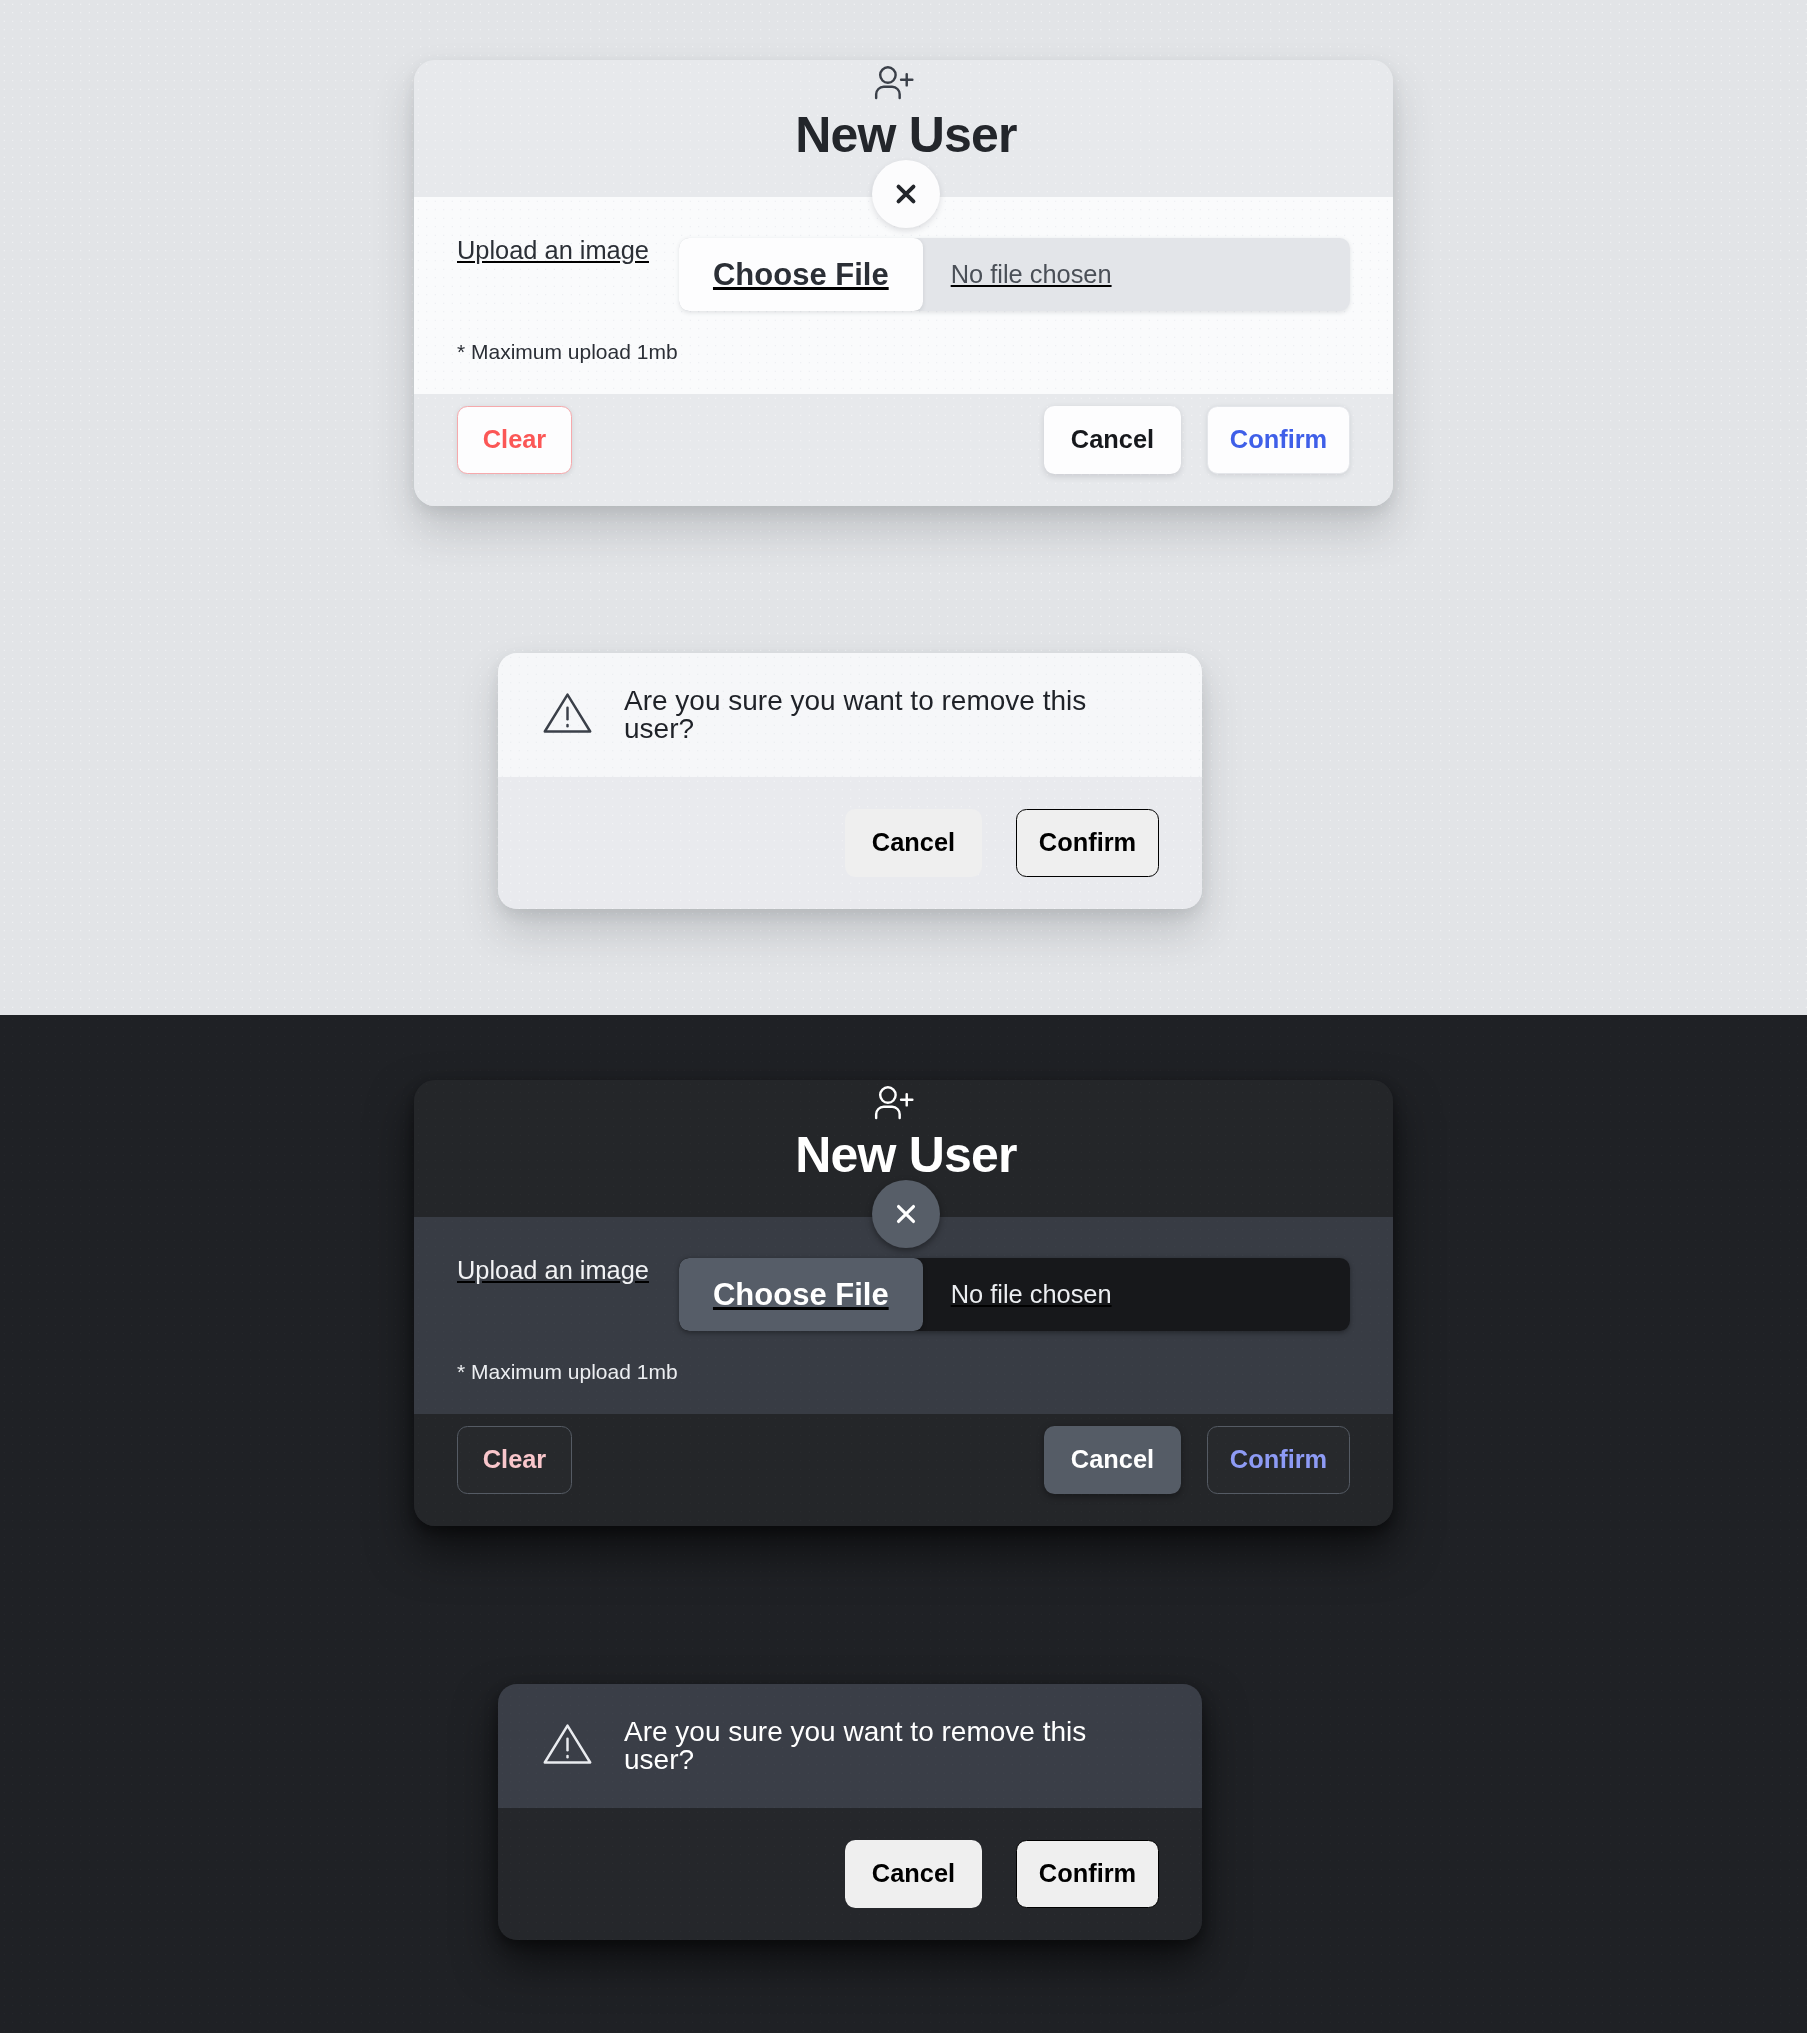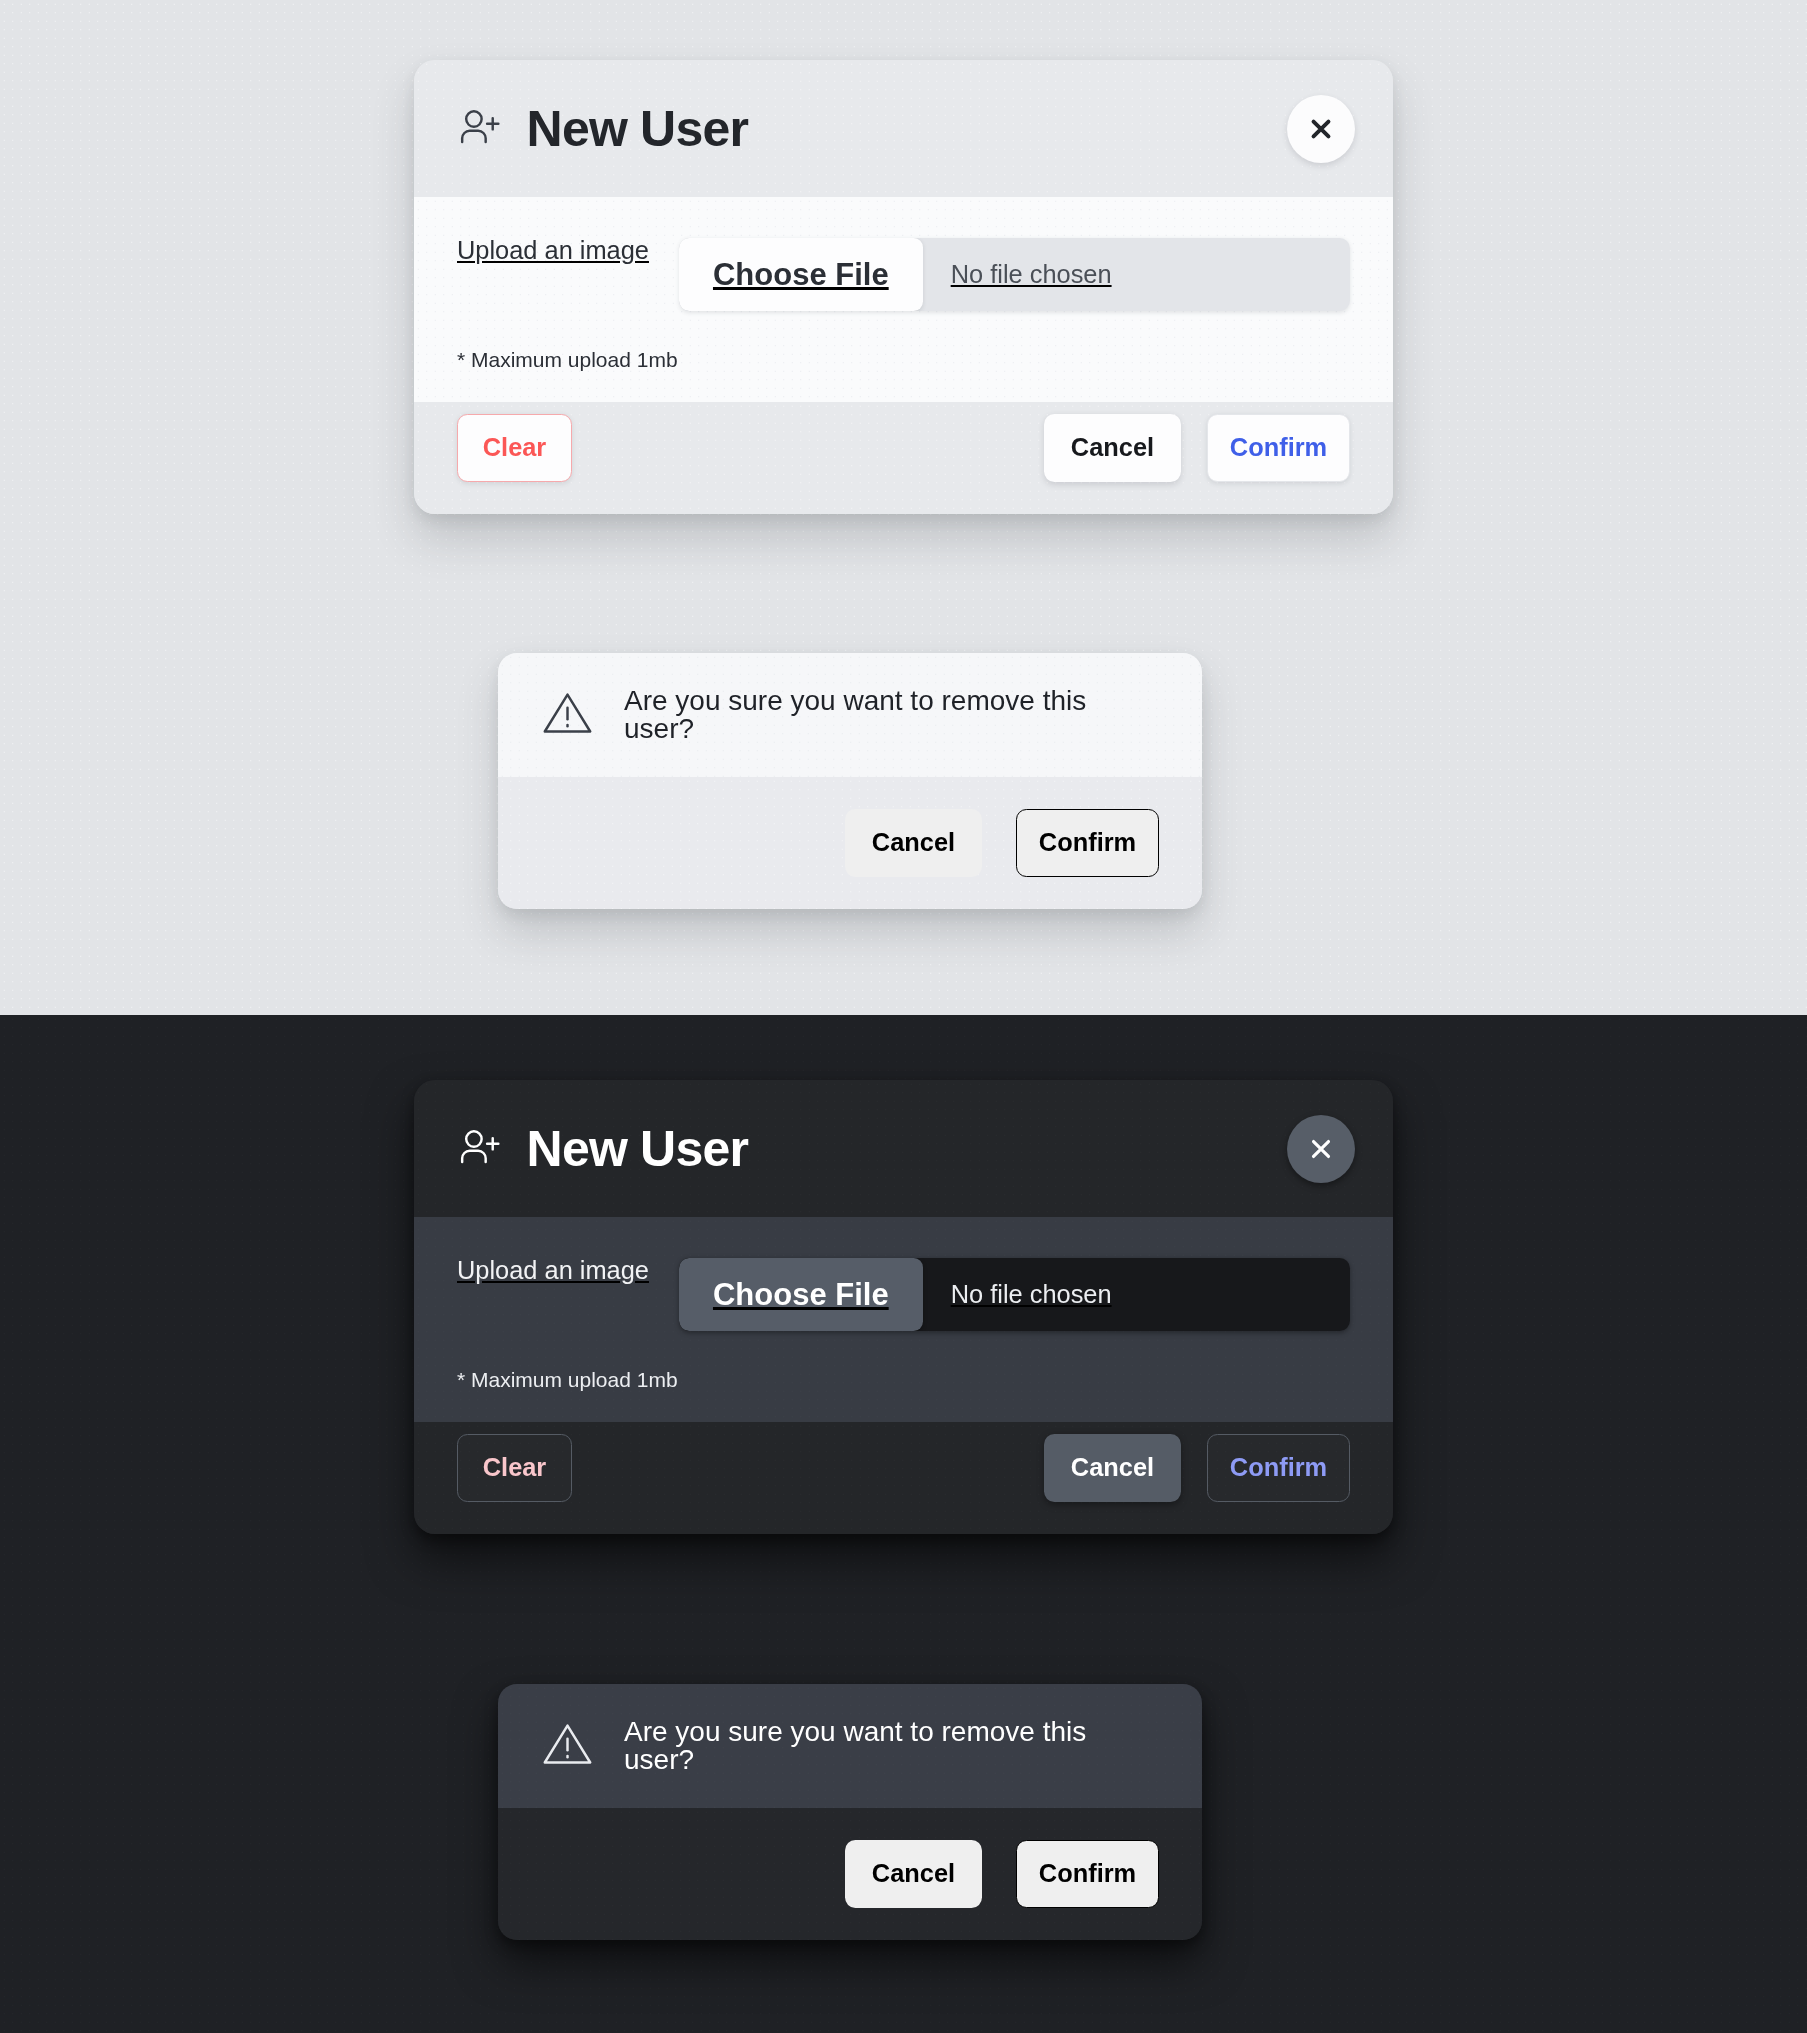--- a/index.html
+++ b/index.html
@@ -56,20 +56,21 @@
     left: 414px;
     top: 1084px;
     box-shadow: 0 24.5px 45px rgba(0,0,0,.55), 0 5.6px 13px rgba(0,0,0,.40);
   }
 
   .modal-header {
     display: flex;
     align-items: center;
     height: 137px;
     padding: 0 38px 0 43px;
+    flex-direction: column;
   }
   .modal-light .modal-header {
     background: #e7e9ec;
     background-image: radial-gradient(rgba(255,255,255,.7) 0.9px, transparent 0.9px);
     background-size: 8.5px 8.5px;
   }
   .modal-dark .modal-header {
     background: #242629;
     background-image: radial-gradient(rgba(255,255,255,.035) 0.9px, transparent 0.9px);
     background-size: 8.5px 8.5px;
@@ -180,21 +181,21 @@
     font-size: 25.4px;
     padding-left: 28px;
     flex: 1 1 auto;
     white-space: nowrap;
   }
   .modal-light .file-name { color: #4a4f57; }
   .modal-dark .file-name { color: #eceef1; }
 
   .upload-hint {
     font-size: 21px;
-    margin-top: 38px;
+    margin-top: 30px;
     line-height: 1;
   }
   .modal-light .upload-hint { color: #2b2f36; }
   .modal-dark .upload-hint { color: #eceef1; }
 
   
   .modal-footer {
     display: flex;
     align-items: center;
     padding: 12px 43px 32px 43px;

